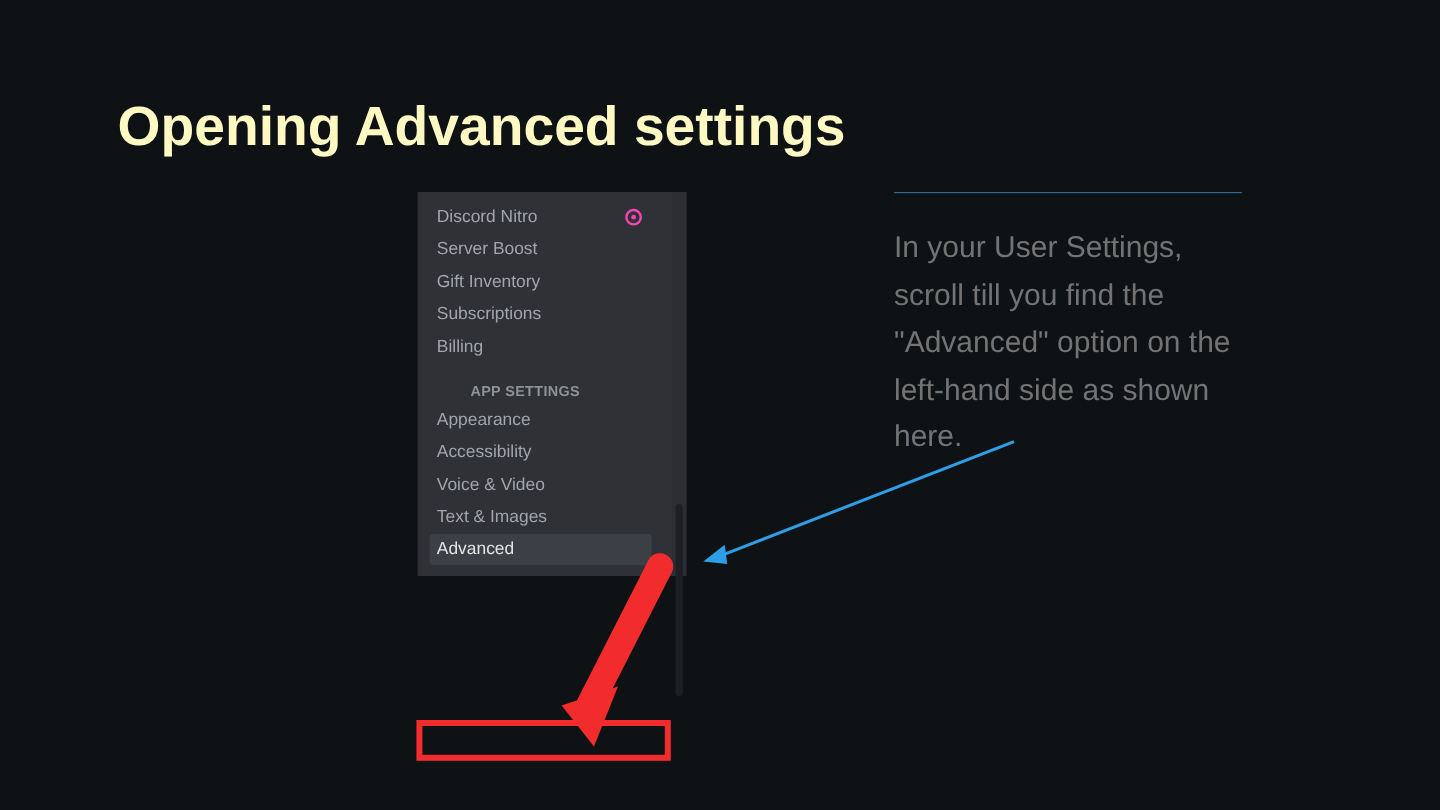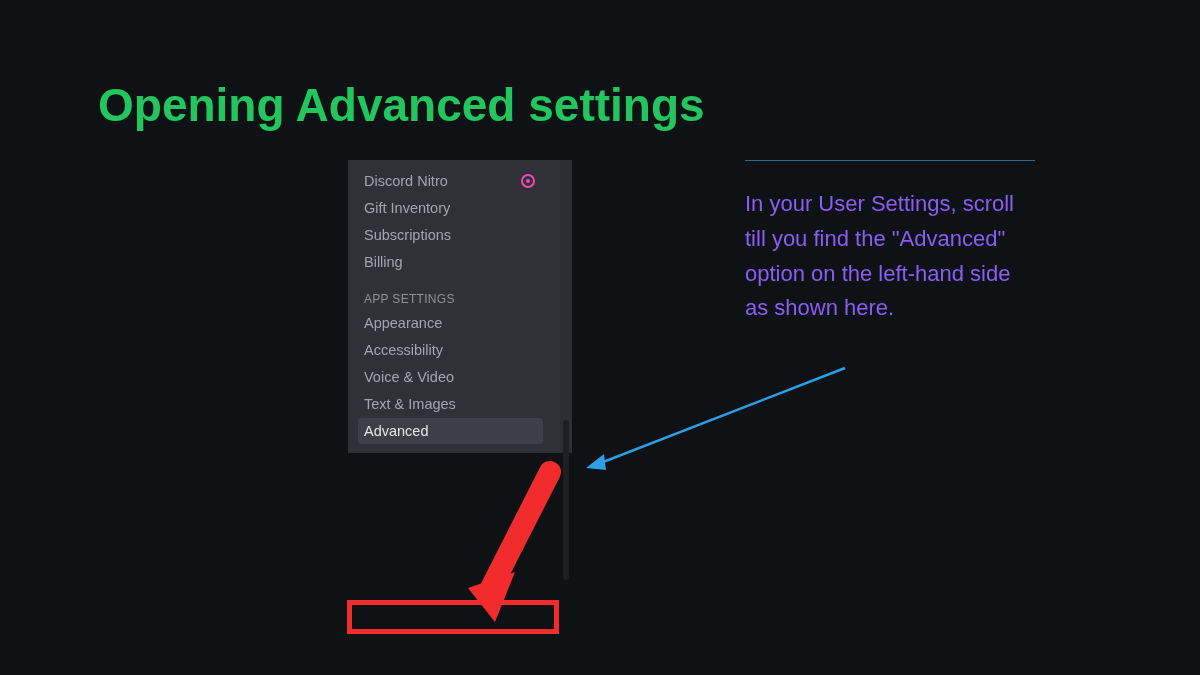--- a/index.html
+++ b/index.html
@@ -11,21 +11,21 @@
       color: #fff;
       overflow: hidden;
       position: relative;
     }
     .slide-title {
       position: absolute;
       left: 98px;
       top: 78px;
       font-size: 46px;
       font-weight: 700;
-      color: #22c55e;
+      color: #fef9c3;
     }
     .screenshot {
       position: absolute;
       left: 348px;
       top: 160px;
       width: 224px;
       background: #2f3136;
       display: flex;
       gap: 12px;
     }
@@ -62,23 +62,24 @@
       cursor: pointer;
     }
     .sidebar-item.selected {
       background: #3c3f45;
       color: #e5e5e5;
       font-weight: 500;
     }
     .section-header {
       padding: 16px 8px 4px 6px;
       font-size: 12px;
-      font-weight: 400;
+      font-weight: 700;
       color: #8e9297;
       letter-spacing: 0.3px;
+      margin-left: 28px;
     }
     .nitro-badge {
       width: 14px;
       height: 14px;
       border: 2px solid #f545b2;
       border-radius: 50%;
       position: relative;
     }
     .nitro-badge::after {
       content: "";
@@ -116,36 +117,39 @@
       left: 745px;
       top: 160px;
       width: 290px;
     }
     .divider {
       height: 1px;
       background: #2a6b8f;
       margin-bottom: 26px;
     }
     .instruction-text {
-      font-size: 22px;
+      font-size: 25px;
       line-height: 1.58;
-      color: #8b5cf6;
+      color: #737373;
       font-weight: 400;
     }
   </style>
 </head>
 <body>
 
 <h1 class="slide-title">Opening Advanced settings</h1>
 
 <div class="screenshot">
   <div class="sidebar-column">
     <div class="sidebar-item">
       <span>Discord Nitro</span>
       <span class="nitro-badge"></span>
+    </div>
+    <div class="sidebar-item">
+      <span>Server Boost</span>
     </div>
     <div class="sidebar-item">
       <span>Gift Inventory</span>
     </div>
     <div class="sidebar-item">
       <span>Subscriptions</span>
     </div>
     <div class="sidebar-item">
       <span>Billing</span>
     </div>

